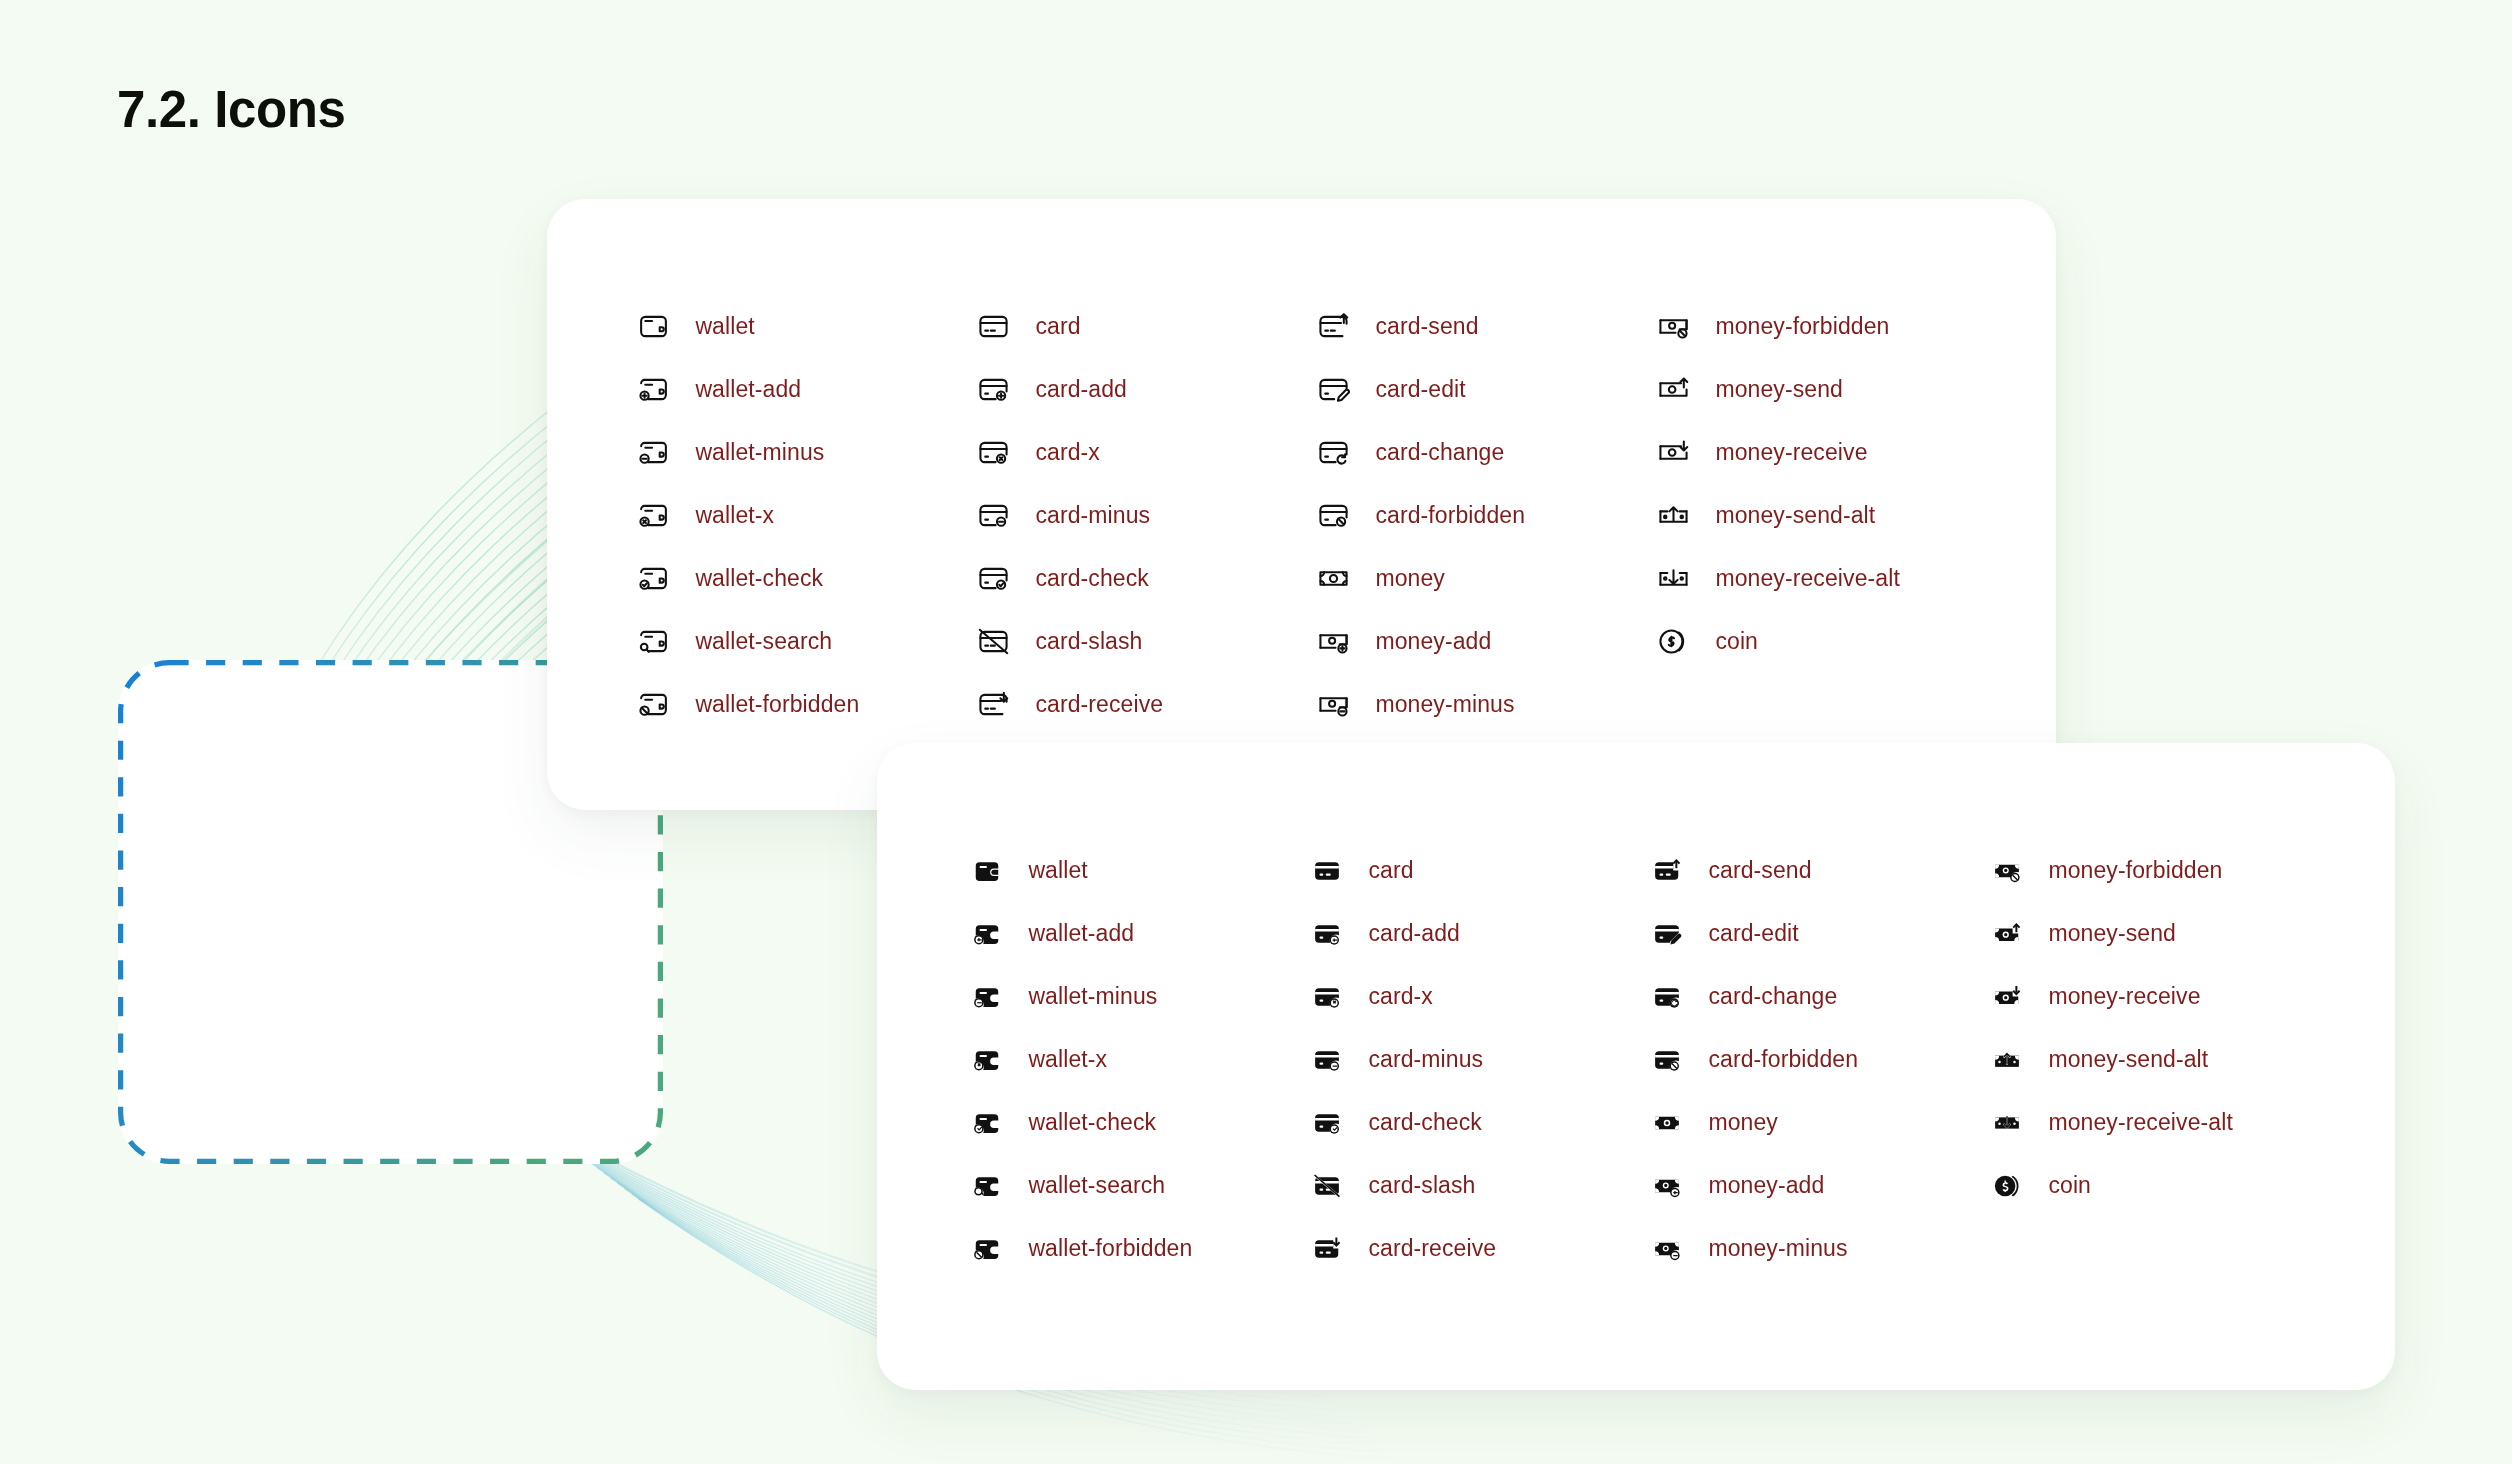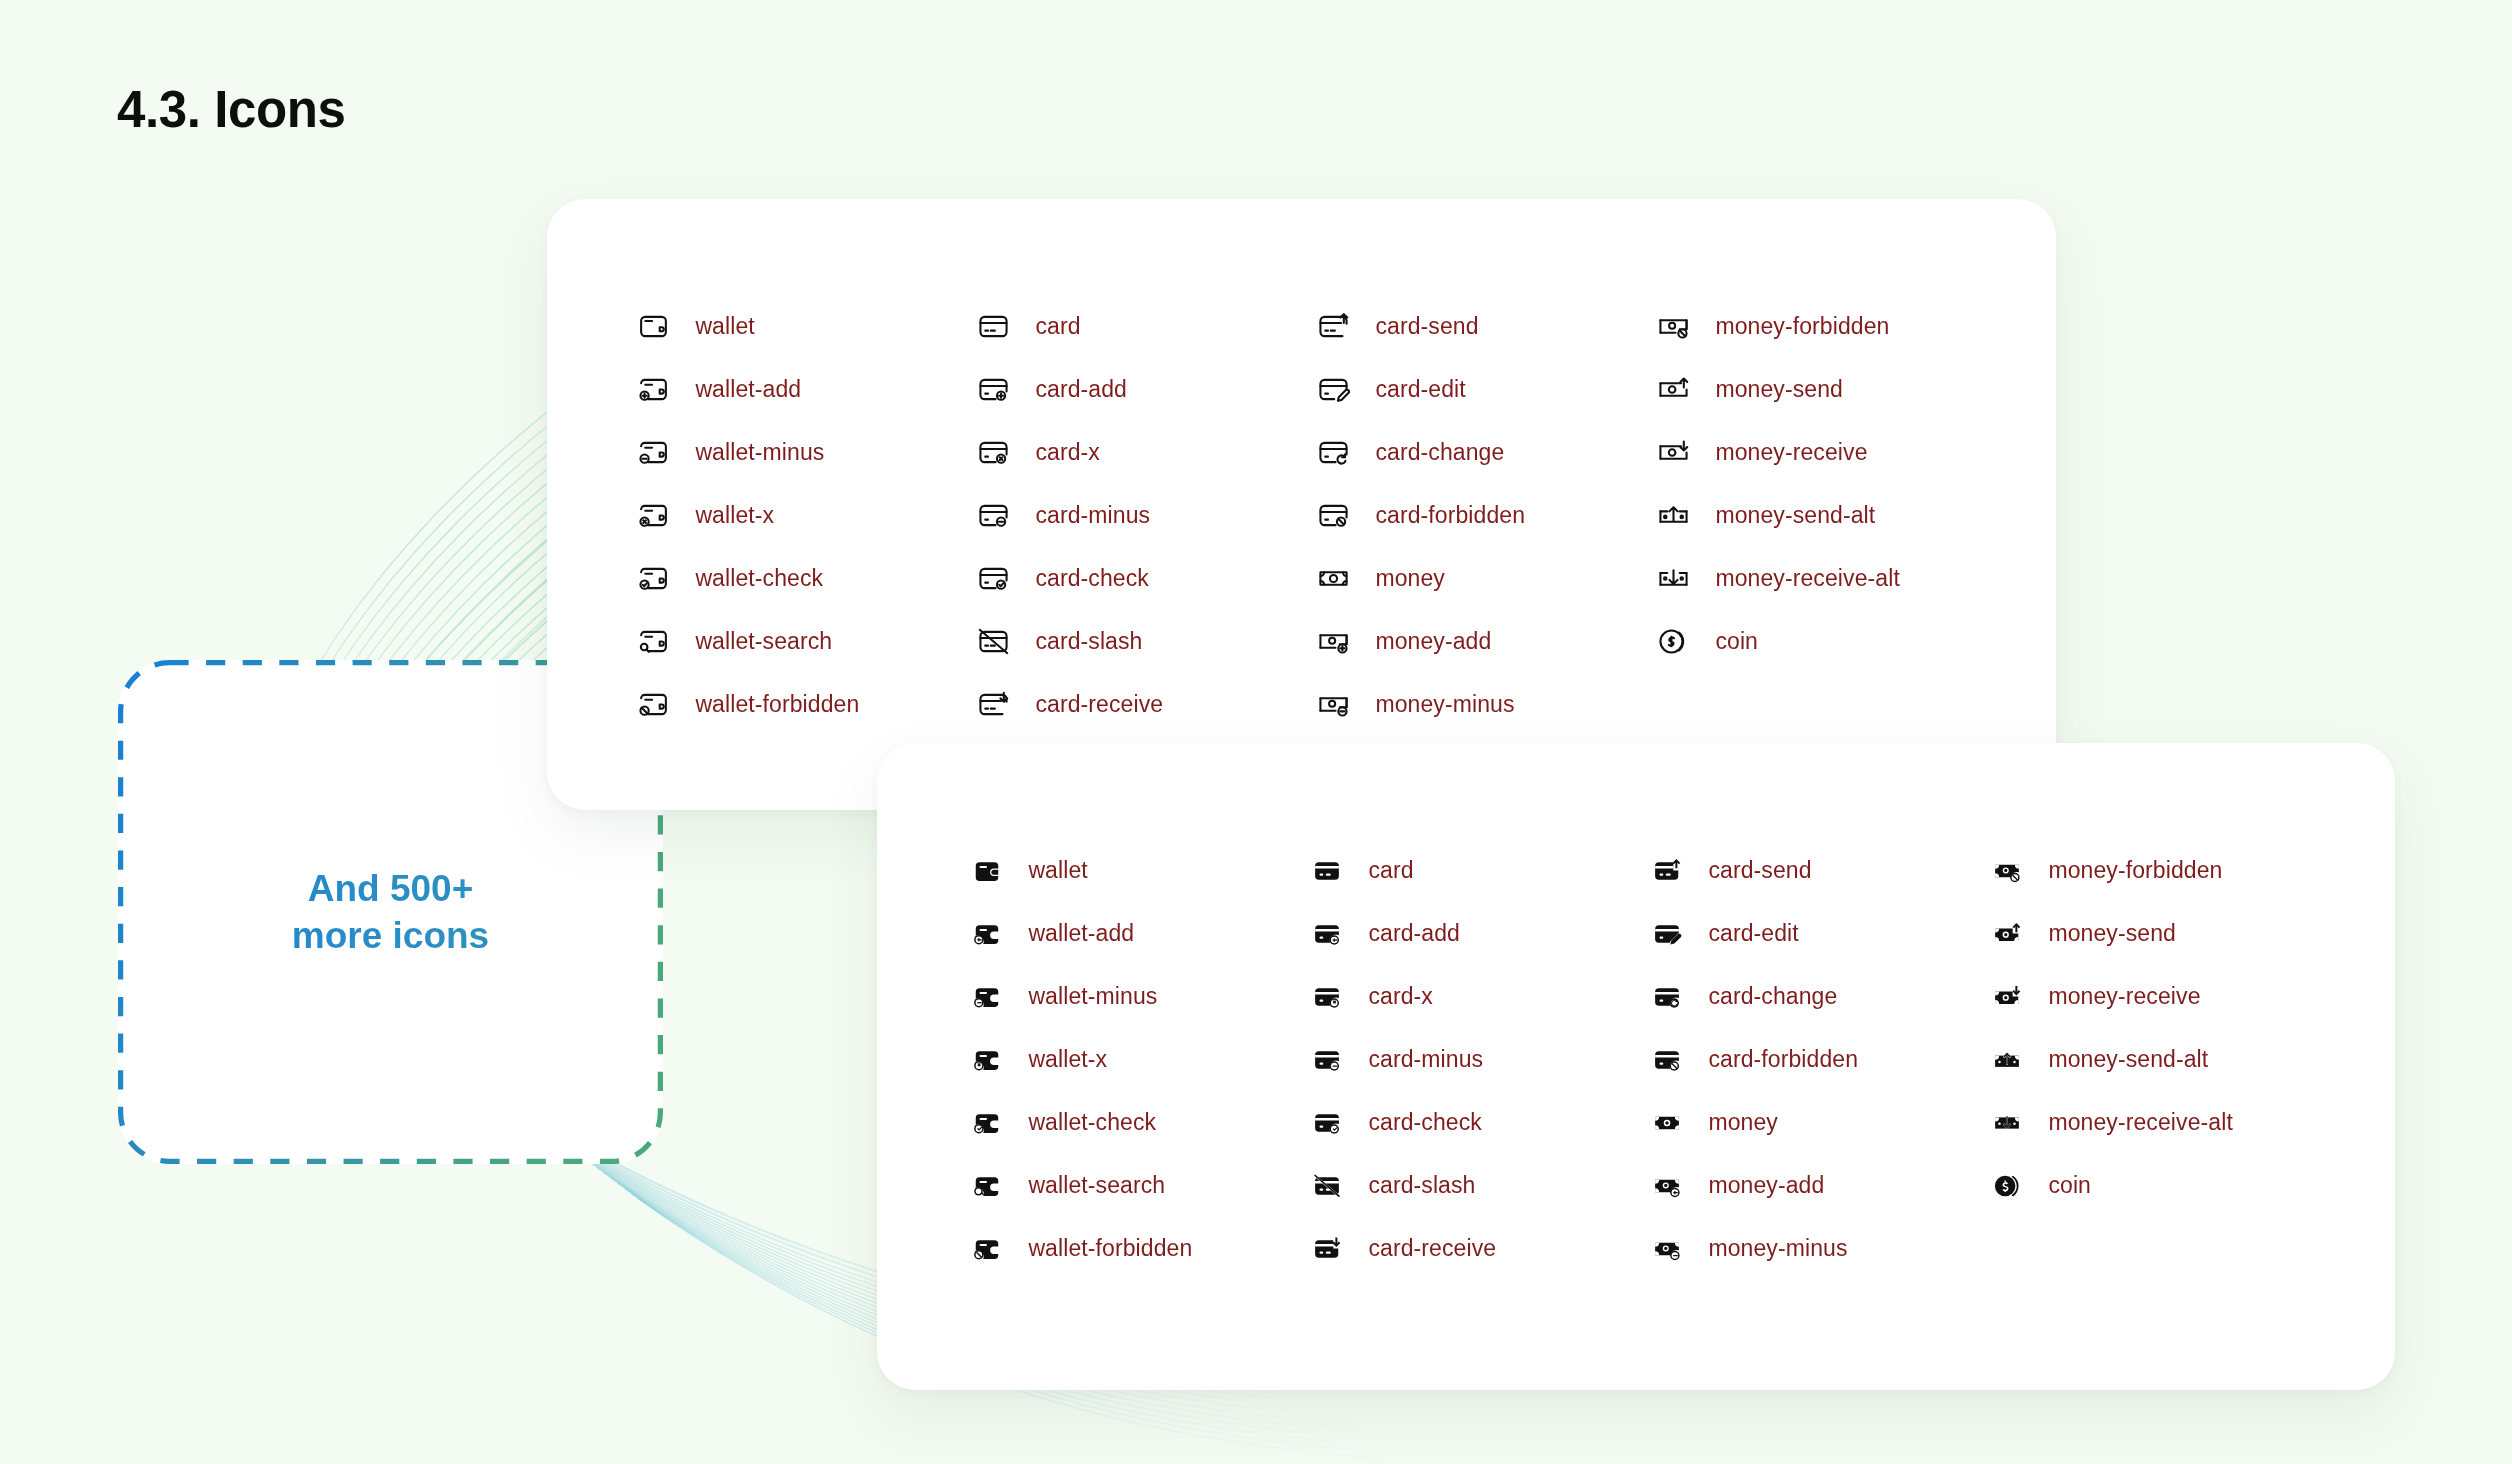--- a/index.html
+++ b/index.html
@@ -173,35 +173,33 @@
     <path d="M716,1362 C996,1556 1276,1636 1576,1656"></path>
     <path d="M724,1368 C1004,1564 1284,1644 1584,1664"></path>
     <path d="M732,1374 C1012,1572 1292,1652 1592,1672"></path>
   </g>
   <g stroke="url(#waveBotGrad)" fill="none" stroke-width="2.6" opacity="0.85">
     <path d="M600,1275 C880,1440 1160,1520 1460,1545"></path>
     <path d="M605,1280 C885,1448 1165,1528 1465,1553"></path>
   </g>
 </svg>
 
-<div class="page-title">4.3. Icons</div>
+<div class="page-title">7.2. Icons</div>
 
 <div class="more-box">
   <svg class="more-box-border" viewBox="0 0 625 578" preserveAspectRatio="none">
     <defs>
       <linearGradient id="dashGrad" x1="0" y1="0" x2="1" y2="0.35">
         <stop offset="0%" stop-color="#1780d6"></stop>
         <stop offset="50%" stop-color="#2f8fb4"></stop>
         <stop offset="100%" stop-color="#4aa87c"></stop>
       </linearGradient>
     </defs>
     <rect x="3" y="3" width="619" height="572" rx="56" ry="56" fill="none" stroke="url(#dashGrad)" stroke-width="6" stroke-dasharray="22 20" stroke-linecap="butt"></rect>
   </svg>
-  <div class="more-box-label">And 500+
-more icons</div>
 </div>
 
 <div class="icon-card card-outline">
   <div class="icon-grid">
 
     <div class="icon-col">
       <div class="icon-row">
         <span class="icon-glyph">
           <svg width="33" height="33" viewBox="0 0 24 24" fill="none" stroke="#111" stroke-width="1.5" stroke-linecap="round" stroke-linejoin="round">
             <path d="M3 8a3 3 0 0 1 3-3h12a3 3 0 0 1 3 3v8a3 3 0 0 1-3 3H6a3 3 0 0 1-3-3z"></path>

